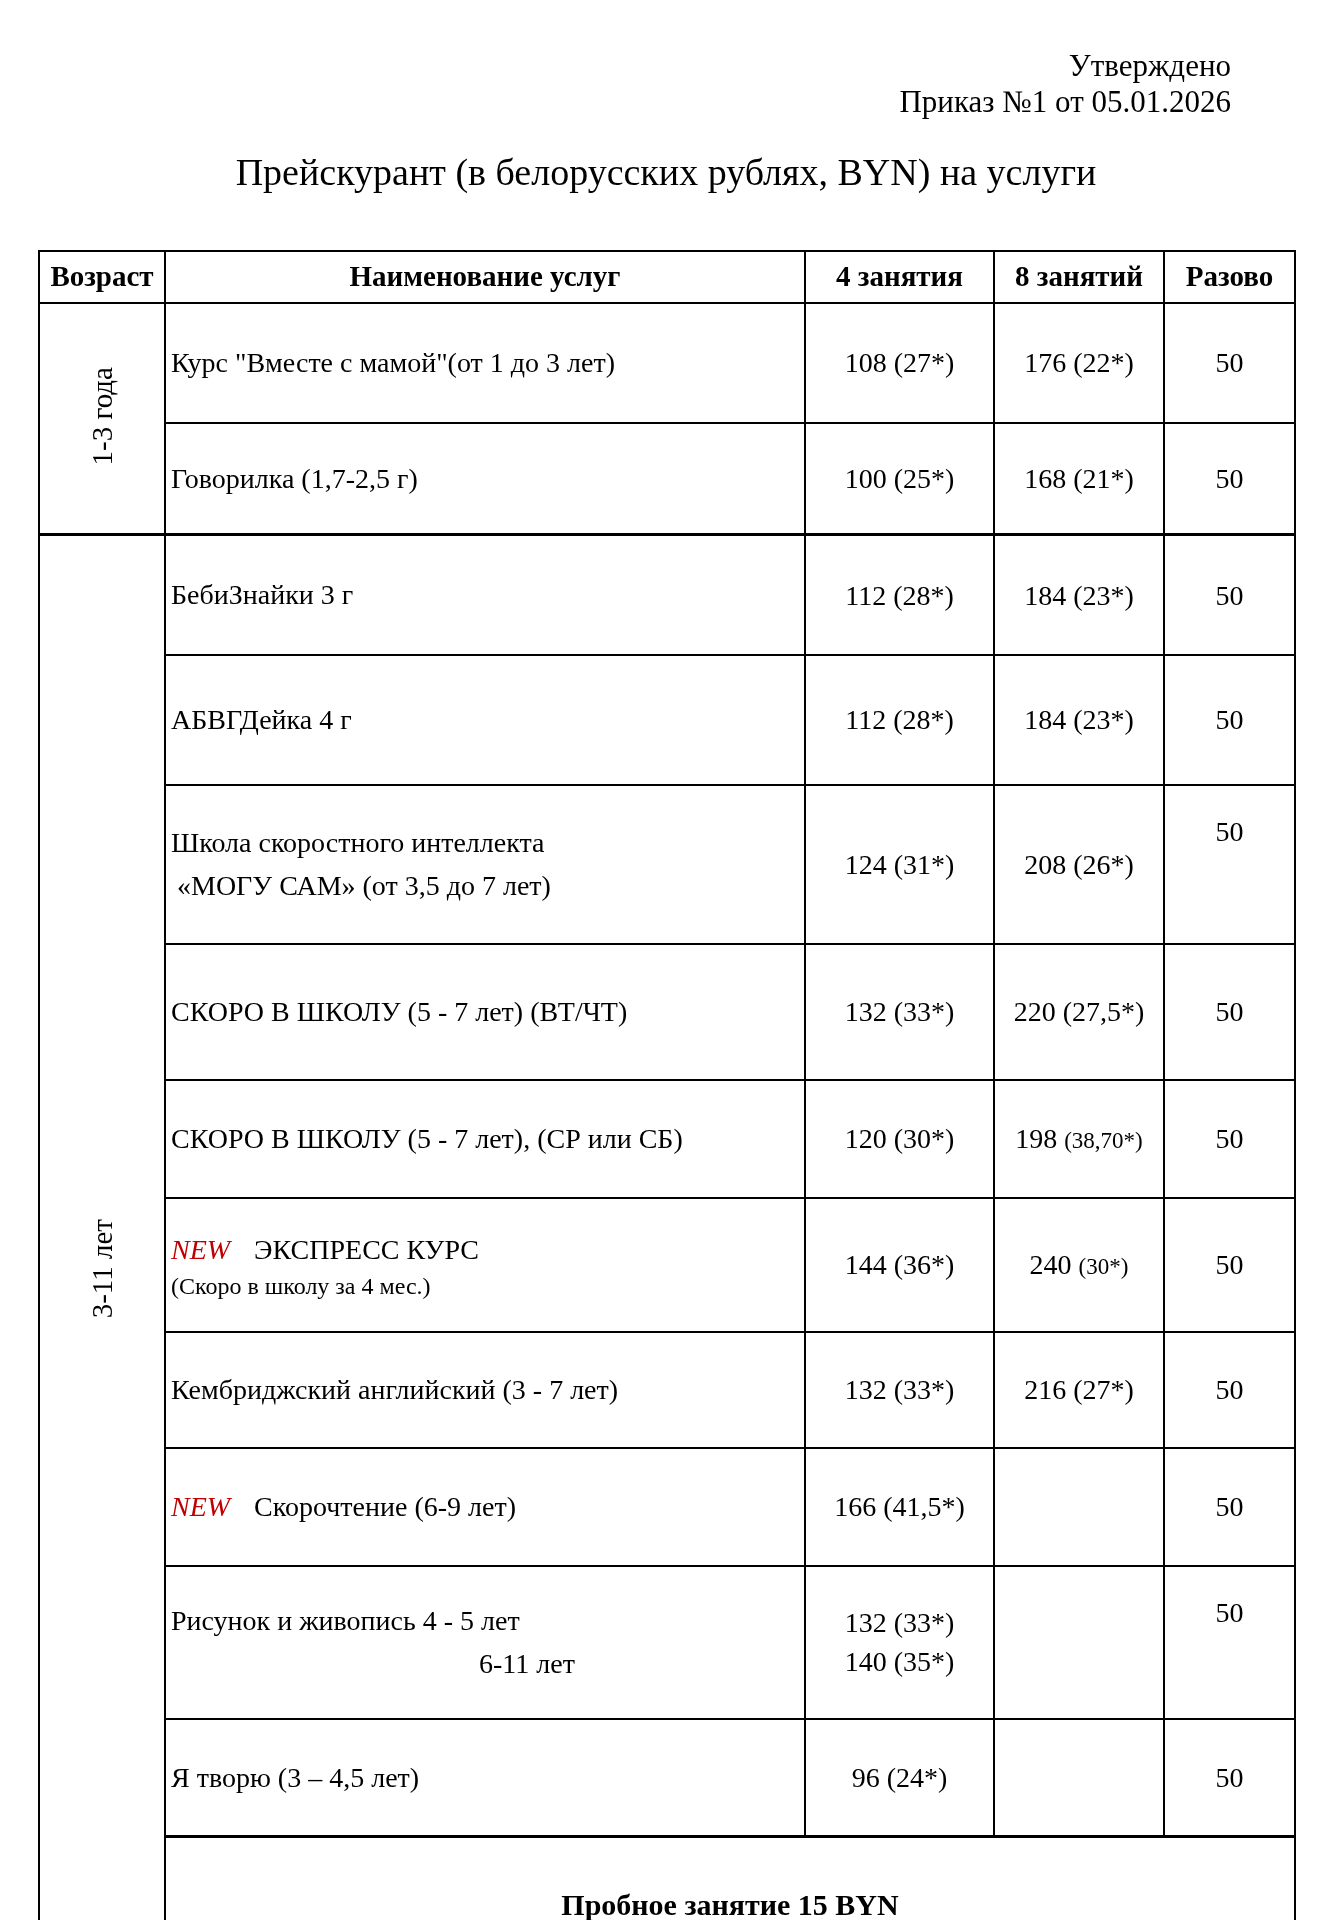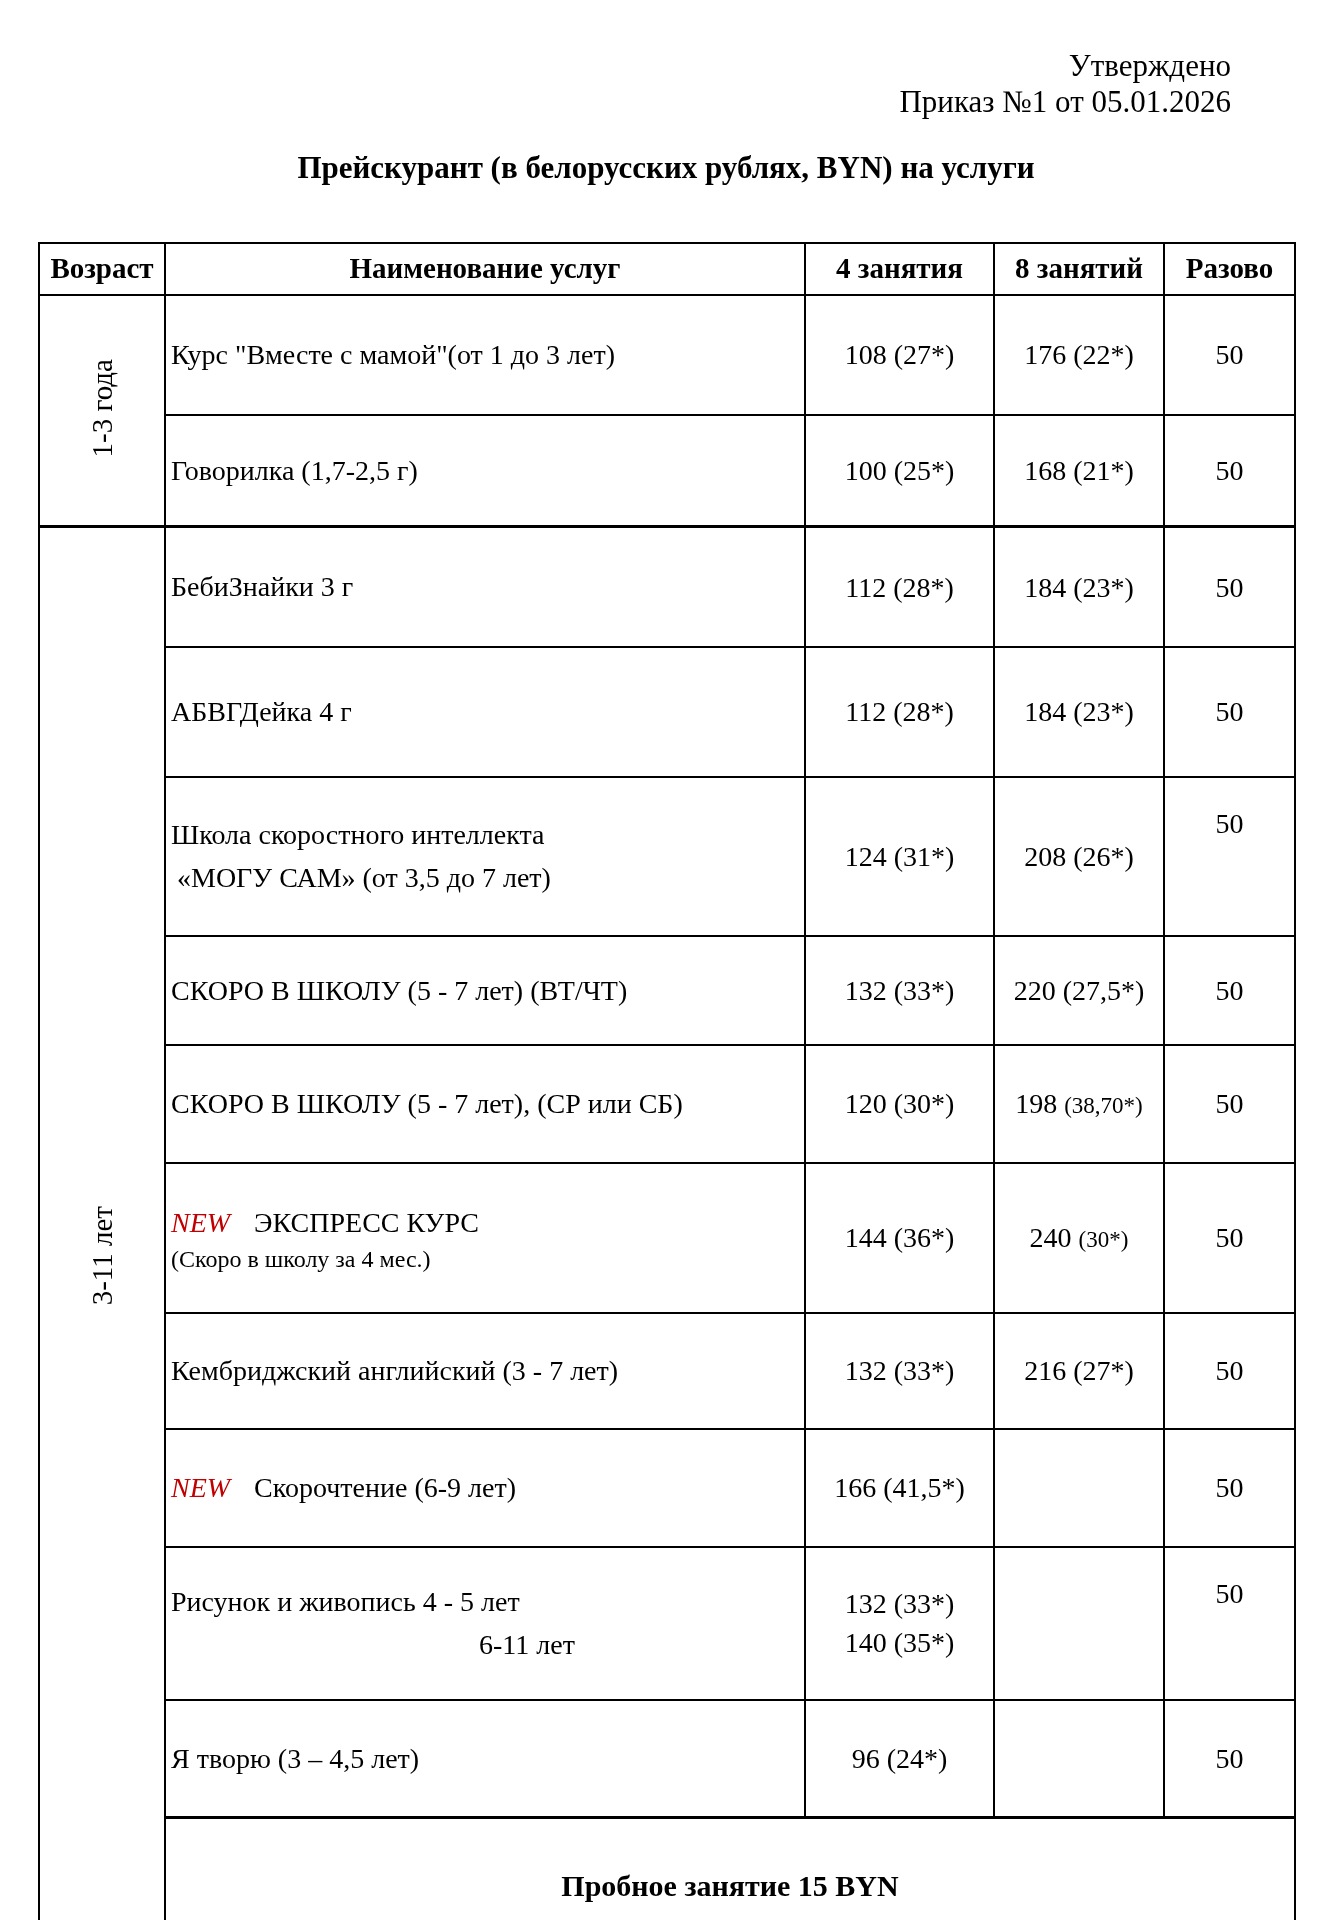--- a/index.html
+++ b/index.html
@@ -15,22 +15,22 @@
     font-size: 31px;
     line-height: 1.16;
   }
   .title-wrap {
     margin: 30px 28px 0 38px;
     width: 1256px;
     text-align: center;
   }
   .title-wrap h1 {
     margin: 0;
-    font-size: 31px;
-    font-weight: bold;
+    font-size: 38px;
+    font-weight: normal;
     display: inline;
   }
   table.price {
     margin: 56px 0 0 38px;
     width: 1256px;
     border-collapse: collapse;
     table-layout: fixed;
   }
   table.price col.c-age  { width: 126px; }
   table.price col.c-name { width: 640px; }
@@ -84,23 +84,23 @@
   .new-badge {
     color: var(--badge-red, #c00000);
     font-style: italic;
     margin-right: 24px;
   }
   tr.r0  { height: 120px; }
   tr.r1  { height: 112px; }
   tr.r2  { height: 120px; }
   tr.r3  { height: 130px; }
   tr.r4  { height: 159px; }
-  tr.r5  { height: 109px; font-family: Liberation Serif, serif; }
+  tr.r5  { height: 136px; font-family: Liberation Serif, serif; }
   tr.r6  { height: 118px; }
-  tr.r7  { height: 150px; }
+  tr.r7  { height: 134px; }
   tr.r8  { height: 116px; }
   tr.r9  { height: 118px; }
   tr.r10 { height: 153px; }
   tr.r11 { height: 118px; padding-left: 28px; }
   tr.rf  { height: 170px; }
   tr.thick td { border-top-width: 3px; }
   td.footer-cell {
     text-align: center;
     vertical-align: top;
     padding-top: 50px;

